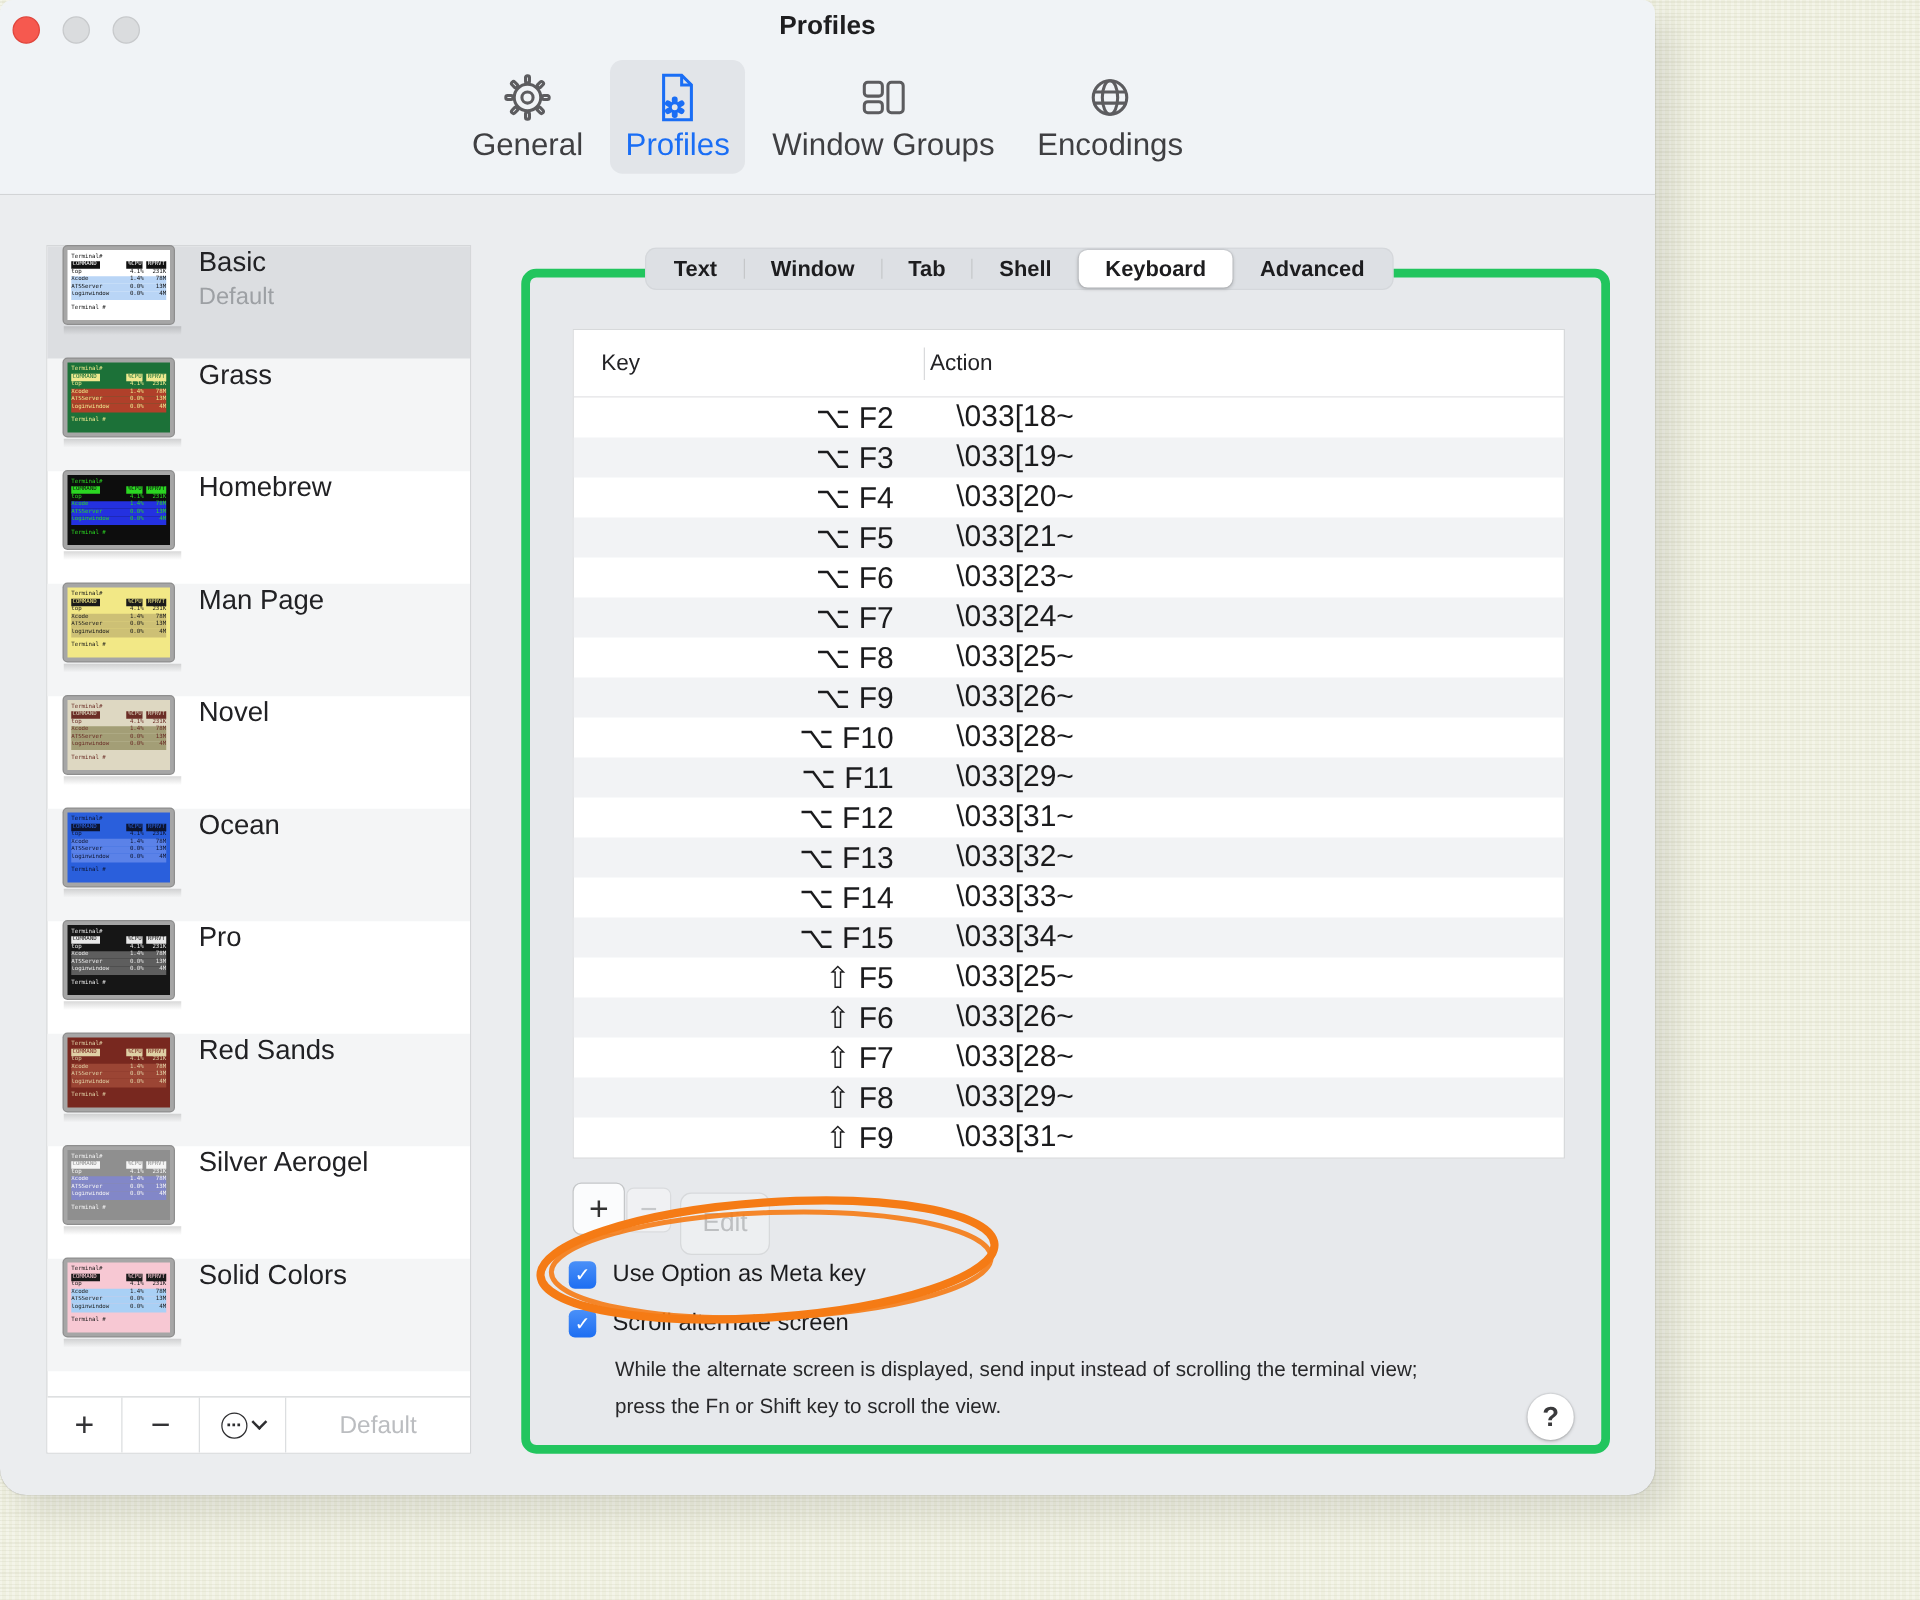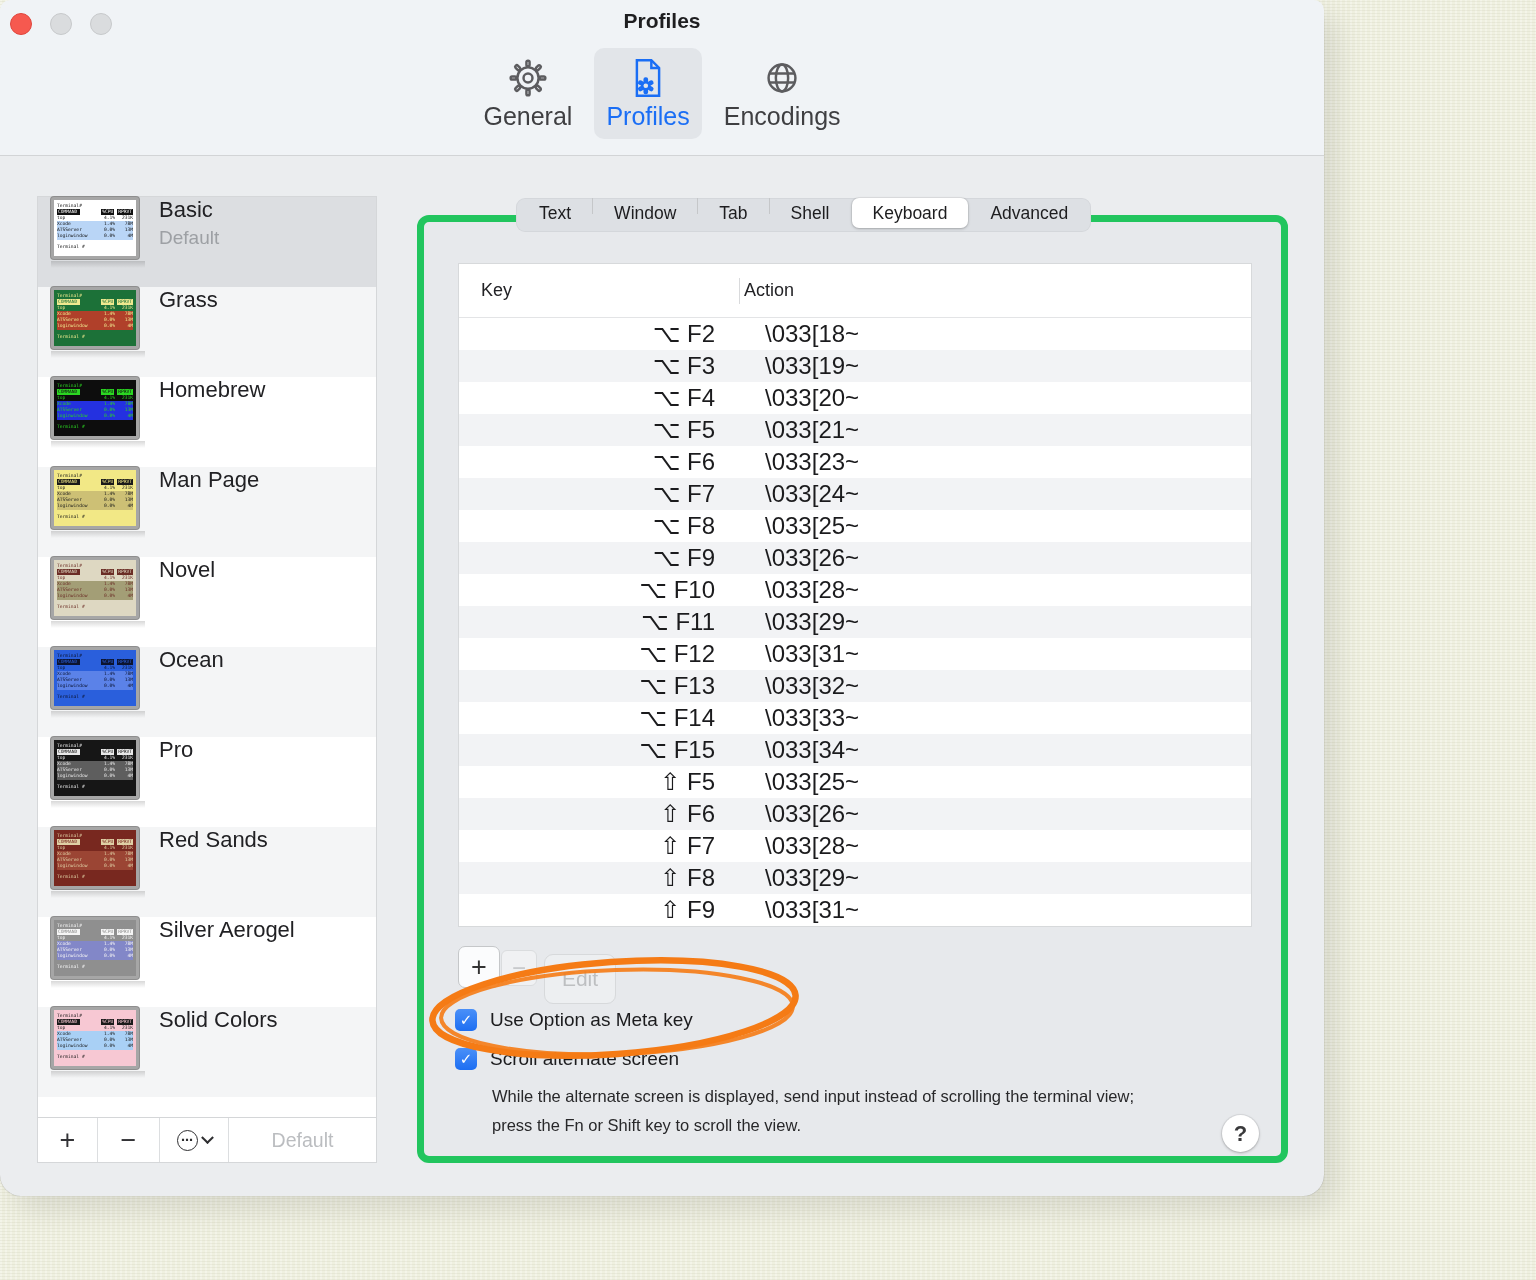--- a/index.html
+++ b/index.html
@@ -71,22 +71,22 @@
   .menu-circle { width:21px; height:21px; border:1.8px solid #2e2e30; border-radius:50%;
     display:flex; align-items:center; justify-content:center;
     font-size:12px; font-weight:700; color:#2e2e30; line-height:1; }
   .chev { width:9px; height:9px; border-right:2.2px solid #2e2e30; border-bottom:2.2px solid #2e2e30;
     transform:rotate(45deg) translate(-2px,-2px); }
   .sf-default { flex:1; border-right:none; color:#bbbdc0; font-size:19.5px; }
   
   .panel { position:absolute; left:417px; top:215px; width:871px; height:948px;
     background:#e7e9ec; border:7px solid #22c55e; border-radius:12px; }
   .tabbar { position:absolute; left:516px; top:198px; height:34px; z-index:10;
-    background:#dde0e4; border-radius:9px; display:flex; padding:0 2px;
-    box-shadow:inset 0 0 0 1px rgba(0,0,0,.04); }
+    background:#dde0e4; border-radius:9px; display:flex; align-items:center; padding:0 2px;
+    box-shadow:inset 0 0 0 1px rgba(0,0,0,.04);font-weight:bold; }
   .seg { padding:0 21px; height:30px; display:flex; align-items:center;
     font-size:17.5px; color:#1d1d1f; border-radius:7px; white-space:nowrap; }
   .seg.selected { background:#fff;
     box-shadow:0 1px 3px rgba(0,0,0,.22), 0 0 0 1px rgba(0,0,0,.05); }
   .seg-div { width:1px; height:16px; background:#c5c7c9; }
   .kb-table { position:absolute; left:34px; top:41px; width:794px;
     background:#fff; border:1px solid #d7d9db; }
   .kb-head { height:54px; display:flex; align-items:center; position:relative;
     border-bottom:1px solid #e3e4e6; font-size:18px; color:#232326; }
   .h-key { padding-left:22px; width:258px; }
@@ -165,20 +165,30 @@
               <rect x="13" y="18.4" width="2" height="3" rx="0.8" transform="rotate(180 14 25)"></rect>
               <rect x="13" y="18.4" width="2" height="3" rx="0.8" transform="rotate(240 14 25)"></rect>
               <rect x="13" y="18.4" width="2" height="3" rx="0.8" transform="rotate(300 14 25)"></rect>
             </g>
           </svg>
         </span>
         <span class="tool-label">Profiles</span>
       </div>
       <div class="tool-item">
         <span class="tool-icon">
+          <svg width="40" height="36" viewBox="0 0 36 32">
+            <rect x="4" y="5" width="13" height="10" rx="2.5"></rect>
+            <rect x="21" y="5" width="11" height="22" rx="2.5"></rect>
+            <rect x="4" y="19" width="13" height="8" rx="2.5"></rect>
+          </svg>
+        </span>
+        <span class="tool-label">Window Groups</span>
+      </div>
+      <div class="tool-item">
+        <span class="tool-icon">
           <svg width="38" height="38" viewBox="0 0 34 34">
             <circle cx="17" cy="17" r="12"></circle>
             <ellipse cx="17" cy="17" rx="5.5" ry="12"></ellipse>
             <path d="M5.8 13 h22.4 M5.8 21 h22.4"></path>
           </svg>
         </span>
         <span class="tool-label">Encodings</span>
       </div>
     </div>
   </div>

